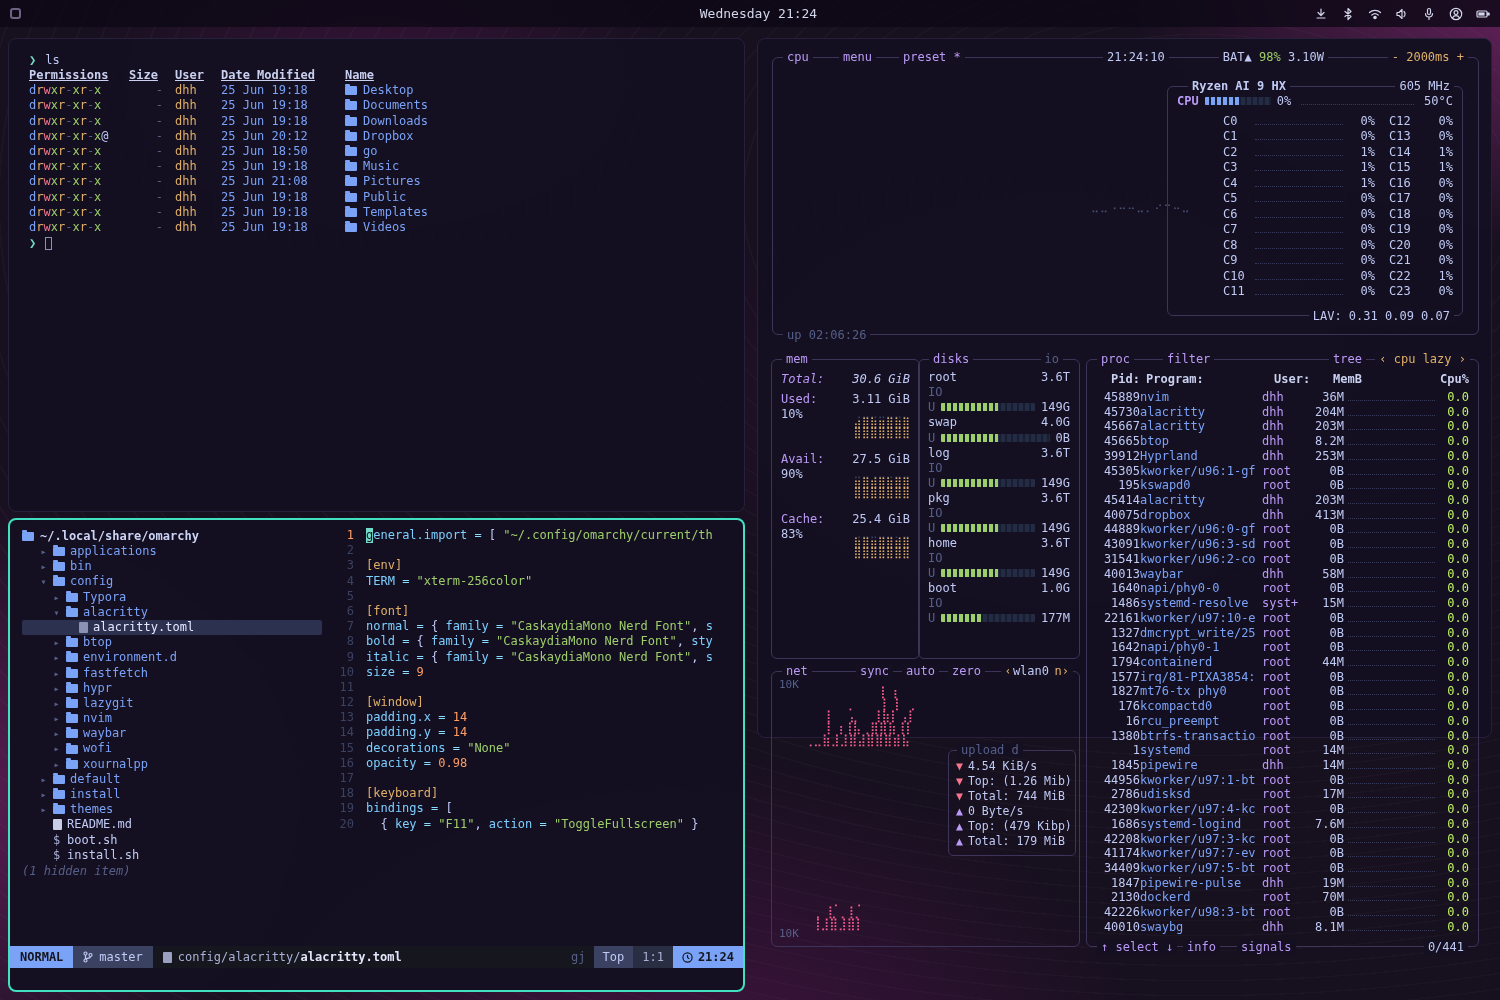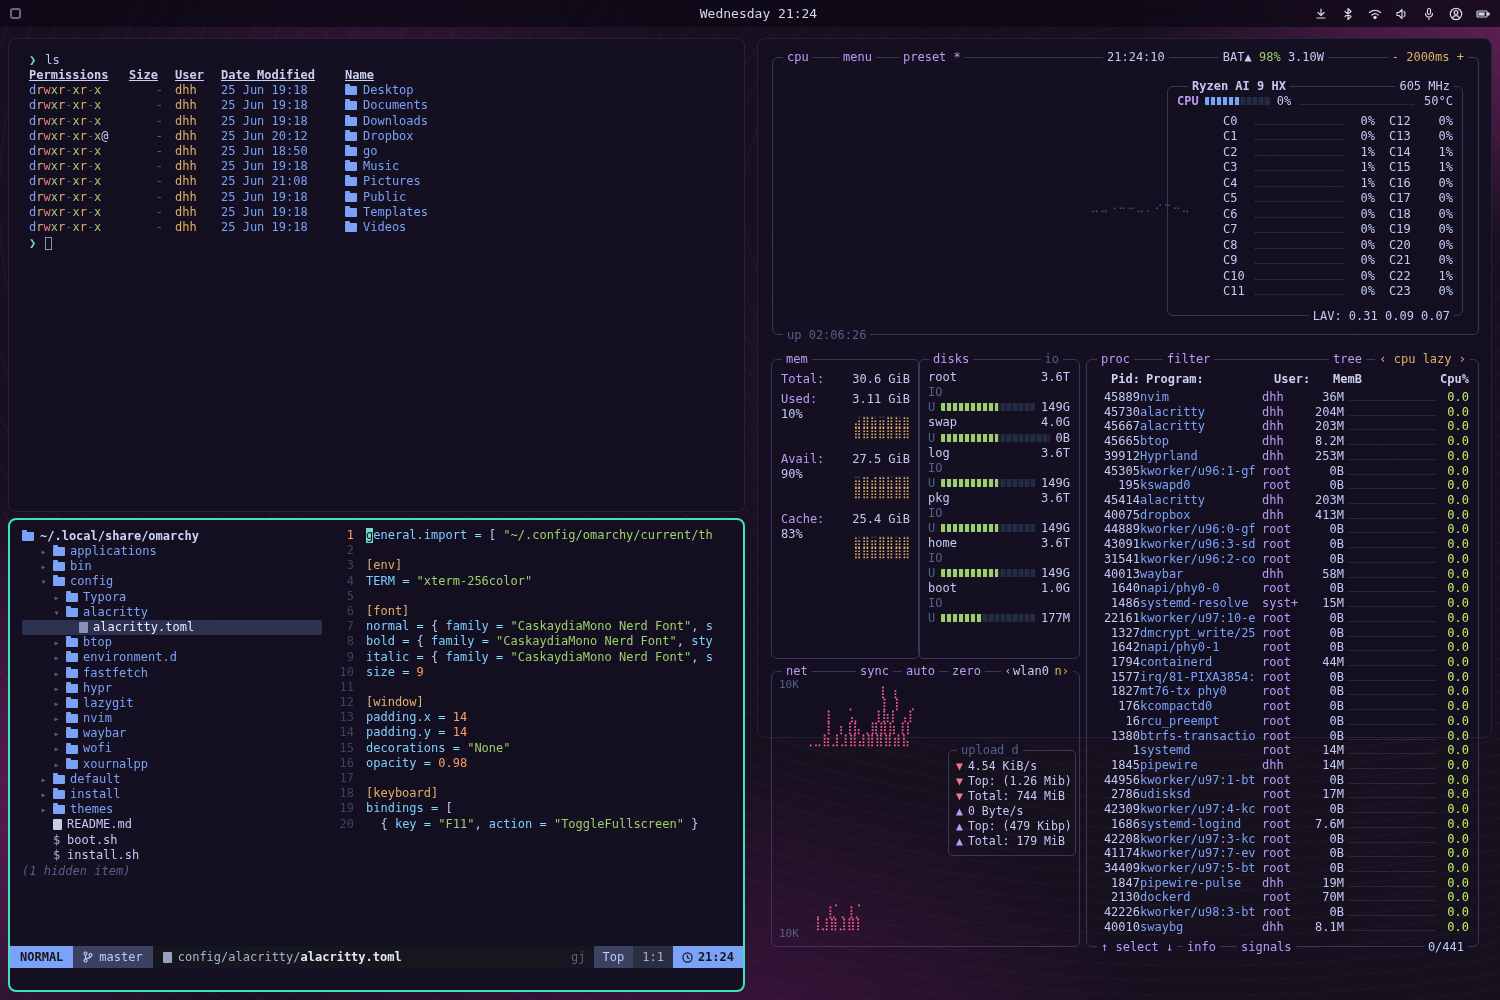--- a/index.html
+++ b/index.html
@@ -616,21 +616,21 @@
             <span class="cpct">0%</span>
           </div>
         </div>
       <span class="blab blab-bot val" style="right:8px">LAV: 0.31 0.09 0.07</span>
     </div>
   </div>
 
   <div class="bbox mem-box">
     <span class="blab" style="left:10px">mem</span>
     <div id="mem-stats">
-        <div class="mem-stat" style="height: 20px;">
+        <div class="mem-stat" style="height: 20px; font-style: italic;">
           <div class="mem-line">
             <span class="mlab">Total:</span>
             <span class="mval">30.6 GiB</span>
           </div>
         </div>
         <div class="mem-stat" style="height: 60px;">
           <div class="mem-line">
             <span class="mlab">Used:</span>
             <span class="mval">3.11 GiB</span>
           </div>

